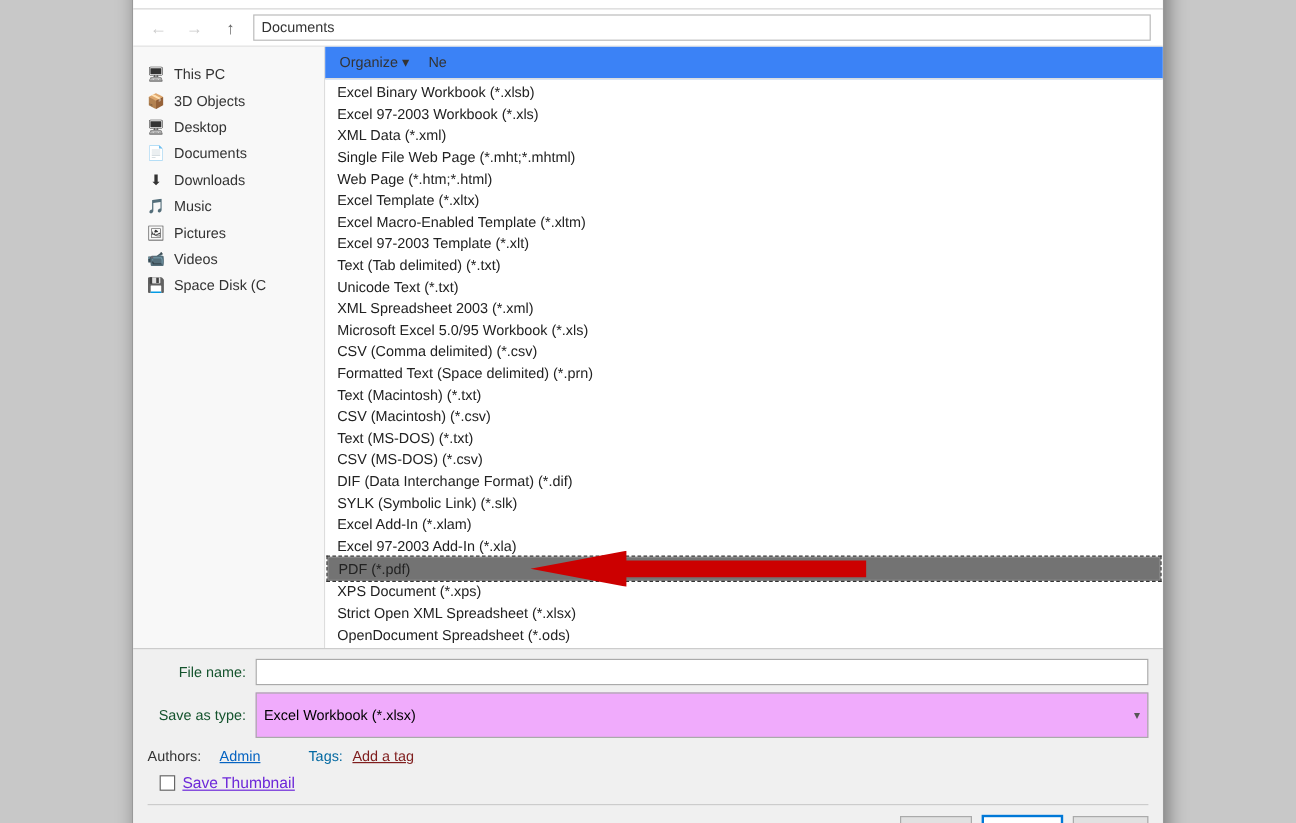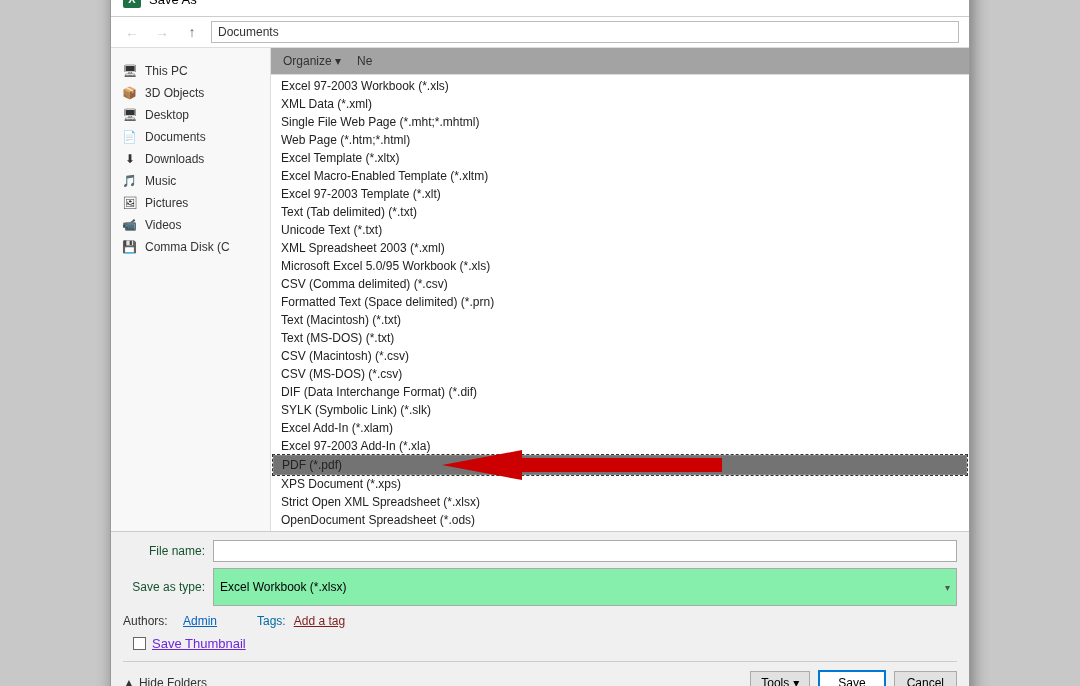--- a/index.html
+++ b/index.html
@@ -125,21 +125,21 @@
     }
 
     .content-area {
       flex: 1;
       display: flex;
       flex-direction: column;
       background: #fff;
     }
 
     .organize-bar {
-      background: #a3a3a3;
+      background: #3b82f6;
       border-bottom: 1px solid #ddd;
       padding: 4px 8px;
       display: flex;
       align-items: center;
       gap: 8px;
     }
 
     .organize-btn {
       background: none;
       border: none;
@@ -392,55 +392,56 @@
         <div class="sidebar-item">
           <span class="icon">🖼</span>
           <span>Pictures</span>
         </div>
         <div class="sidebar-item">
           <span class="icon">📹</span>
           <span>Videos</span>
         </div>
         <div class="sidebar-item">
           <span class="icon">💾</span>
-          <span>Comma Disk (C</span>
+          <span>Space Disk (C</span>
         </div>
       </div>
     </div>
 
     <div class="content-area">
 
       <div class="organize-bar">
         <button class="organize-btn">
           <span>Organize ▾</span>
         </button>
         <button class="organize-btn">
           <span>Ne</span>
         </button>
       </div>
 
       <div class="file-list-container">
         <div class="file-list-wrapper">
           <ul class="file-list" id="file-list">
+          <li class="file-item">Excel Binary Workbook (*.xlsb)</li>
               <li class="file-item">Excel 97-2003 Workbook (*.xls)</li>
               <li class="file-item">XML Data (*.xml)</li>
               <li class="file-item">Single File Web Page (*.mht;*.mhtml)</li>
               <li class="file-item">Web Page (*.htm;*.html)</li>
               <li class="file-item">Excel Template (*.xltx)</li>
               <li class="file-item">Excel Macro-Enabled Template (*.xltm)</li>
               <li class="file-item">Excel 97-2003 Template (*.xlt)</li>
               <li class="file-item">Text (Tab delimited) (*.txt)</li>
               <li class="file-item">Unicode Text (*.txt)</li>
               <li class="file-item">XML Spreadsheet 2003 (*.xml)</li>
               <li class="file-item">Microsoft Excel 5.0/95 Workbook (*.xls)</li>
               <li class="file-item">CSV (Comma delimited) (*.csv)</li>
               <li class="file-item">Formatted Text (Space delimited) (*.prn)</li>
               <li class="file-item">Text (Macintosh) (*.txt)</li>
+              <li class="file-item">CSV (Macintosh) (*.csv)</li>
               <li class="file-item">Text (MS-DOS) (*.txt)</li>
-              <li class="file-item">CSV (Macintosh) (*.csv)</li>
               <li class="file-item">CSV (MS-DOS) (*.csv)</li>
               <li class="file-item">DIF (Data Interchange Format) (*.dif)</li>
               <li class="file-item">SYLK (Symbolic Link) (*.slk)</li>
               <li class="file-item">Excel Add-In (*.xlam)</li>
               <li class="file-item">Excel 97-2003 Add-In (*.xla)</li>
               <li class="file-item" style="background: #737373; border: 1px solid rgb(136, 136, 136); outline: rgb(51, 51, 51) dashed 1px; position: relative;">
                 <div style="display: flex; align-items: center; position: relative;">
                   <span>PDF (*.pdf)</span>
                   <svg width="280" height="30" style="position: absolute; left: 160px; top: 50%; transform: translateY(-50%); pointer-events: none;">
                     <polygon points="0,15 80,0 80,8 280,8 280,22 80,22 80,30" fill="#cc0000"></polygon>
@@ -456,21 +457,21 @@
     </div>
   </div>
 
   <div class="bottom-section">
     <div class="filename-row">
       <span class="field-label">File name:</span>
       <input class="filename-input" type="text" value="" style="">
     </div>
     <div class="filetype-row">
       <span class="field-label">Save as type:</span>
-      <div class="filetype-select" style="flex:1; height:38px; border:1px solid #aaa; background:#86efac; display:flex; align-items:center; justify-content:space-between; padding:14px 6px;">
+      <div class="filetype-select" style="flex:1; height:38px; border:1px solid #aaa; background:#f0abfc; display:flex; align-items:center; justify-content:space-between; padding:14px 6px;">
         <span>Excel Workbook (*.xlsx)</span>
         <span class="dropdown-arrow">▾</span>
       </div>
     </div>
     <div class="authors-row">
       <span class="authors-label">Authors:</span>
       <span class="authors-value">Admin</span>
       <span class="tags-label">Tags:</span>
       <span class="tags-value">Add a tag</span>
     </div>

